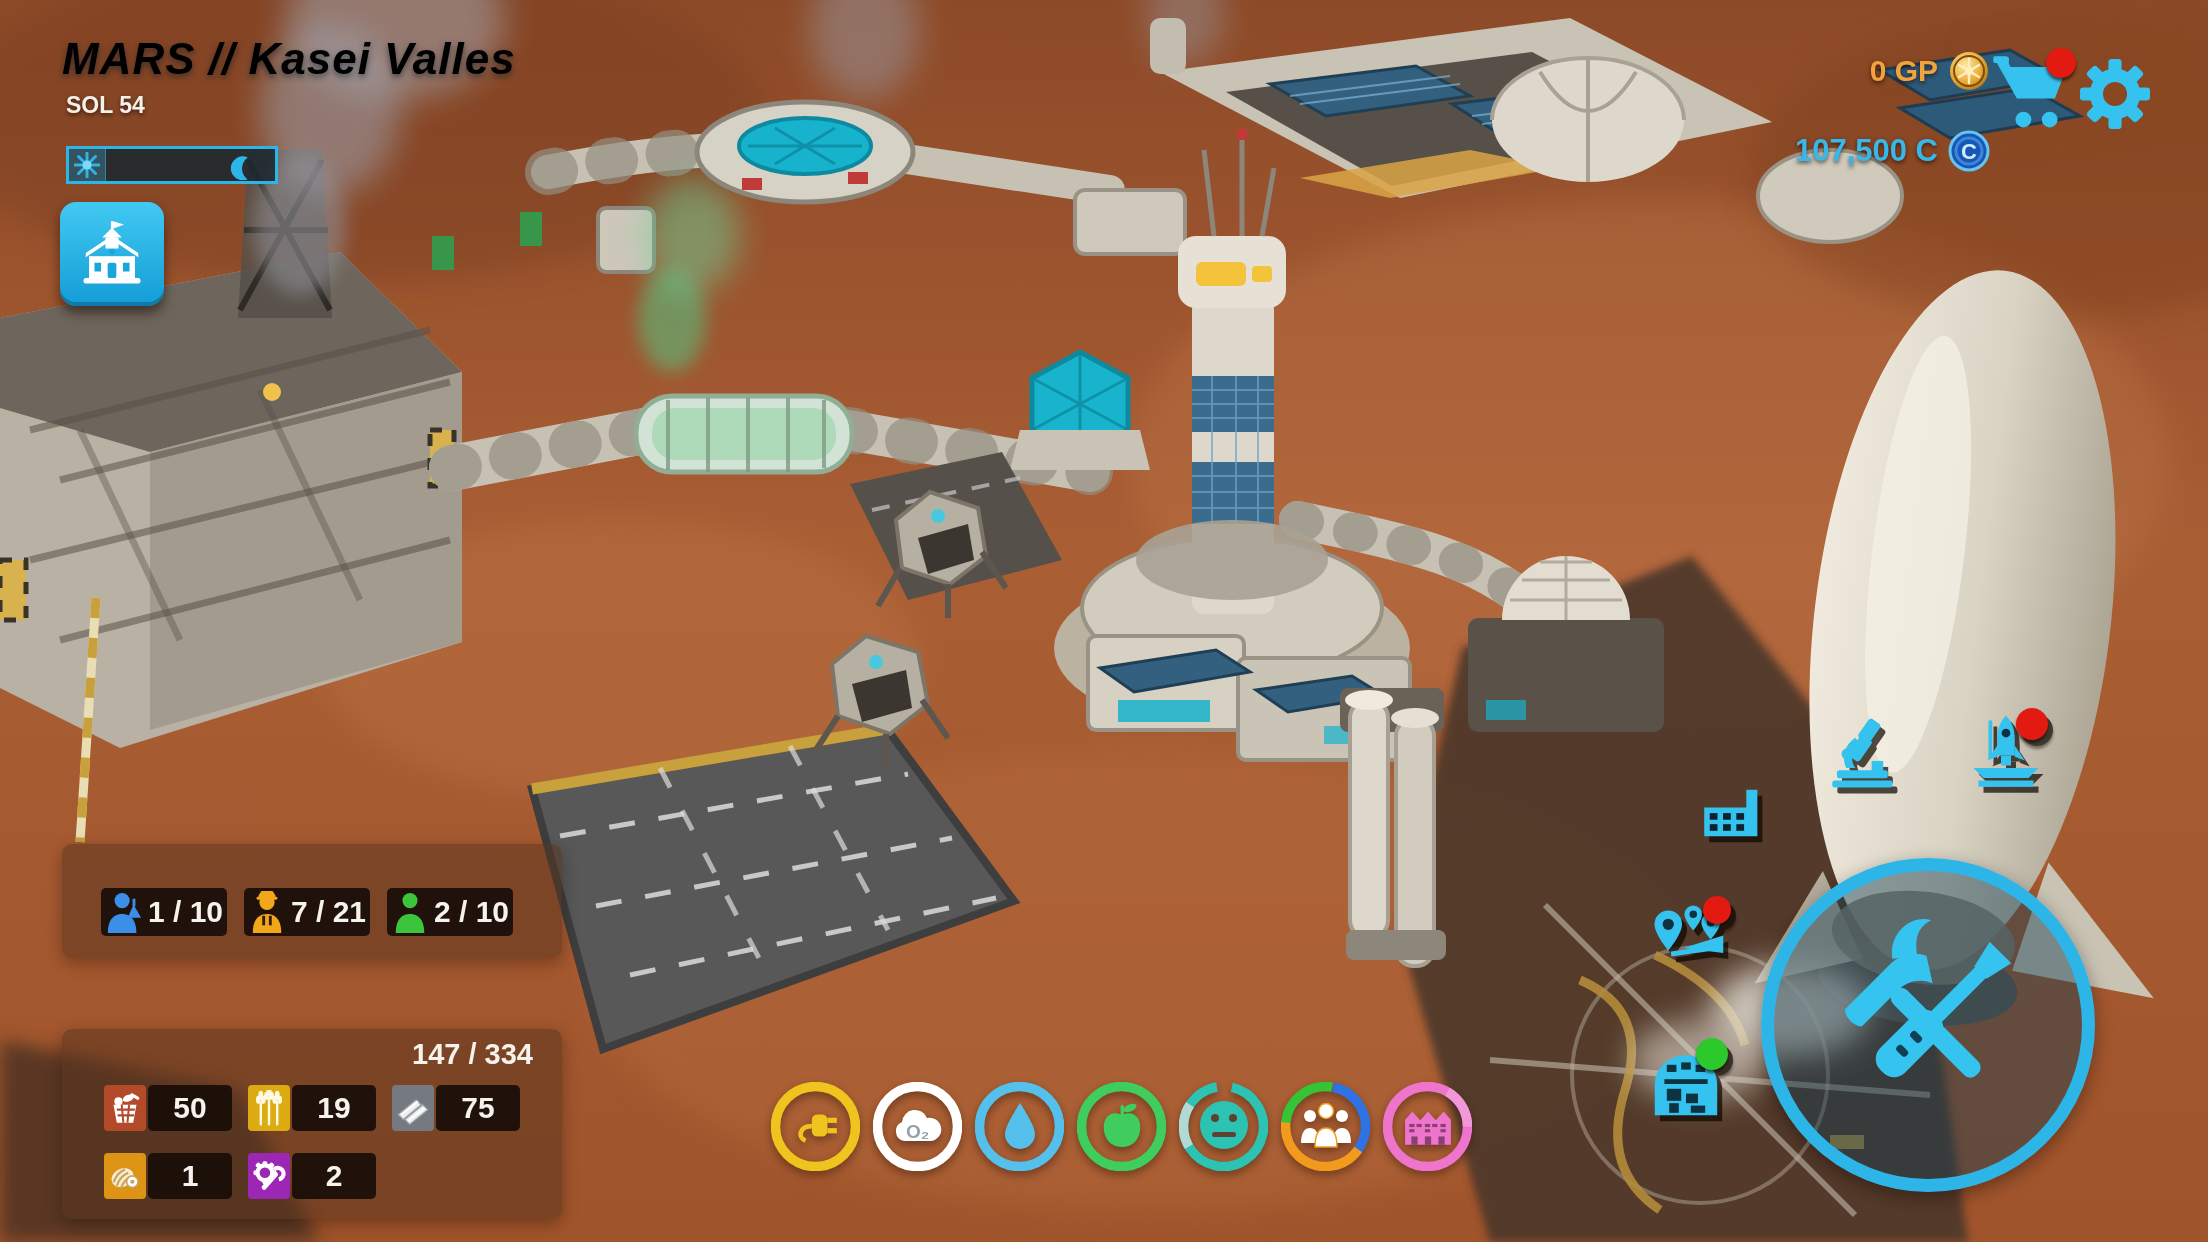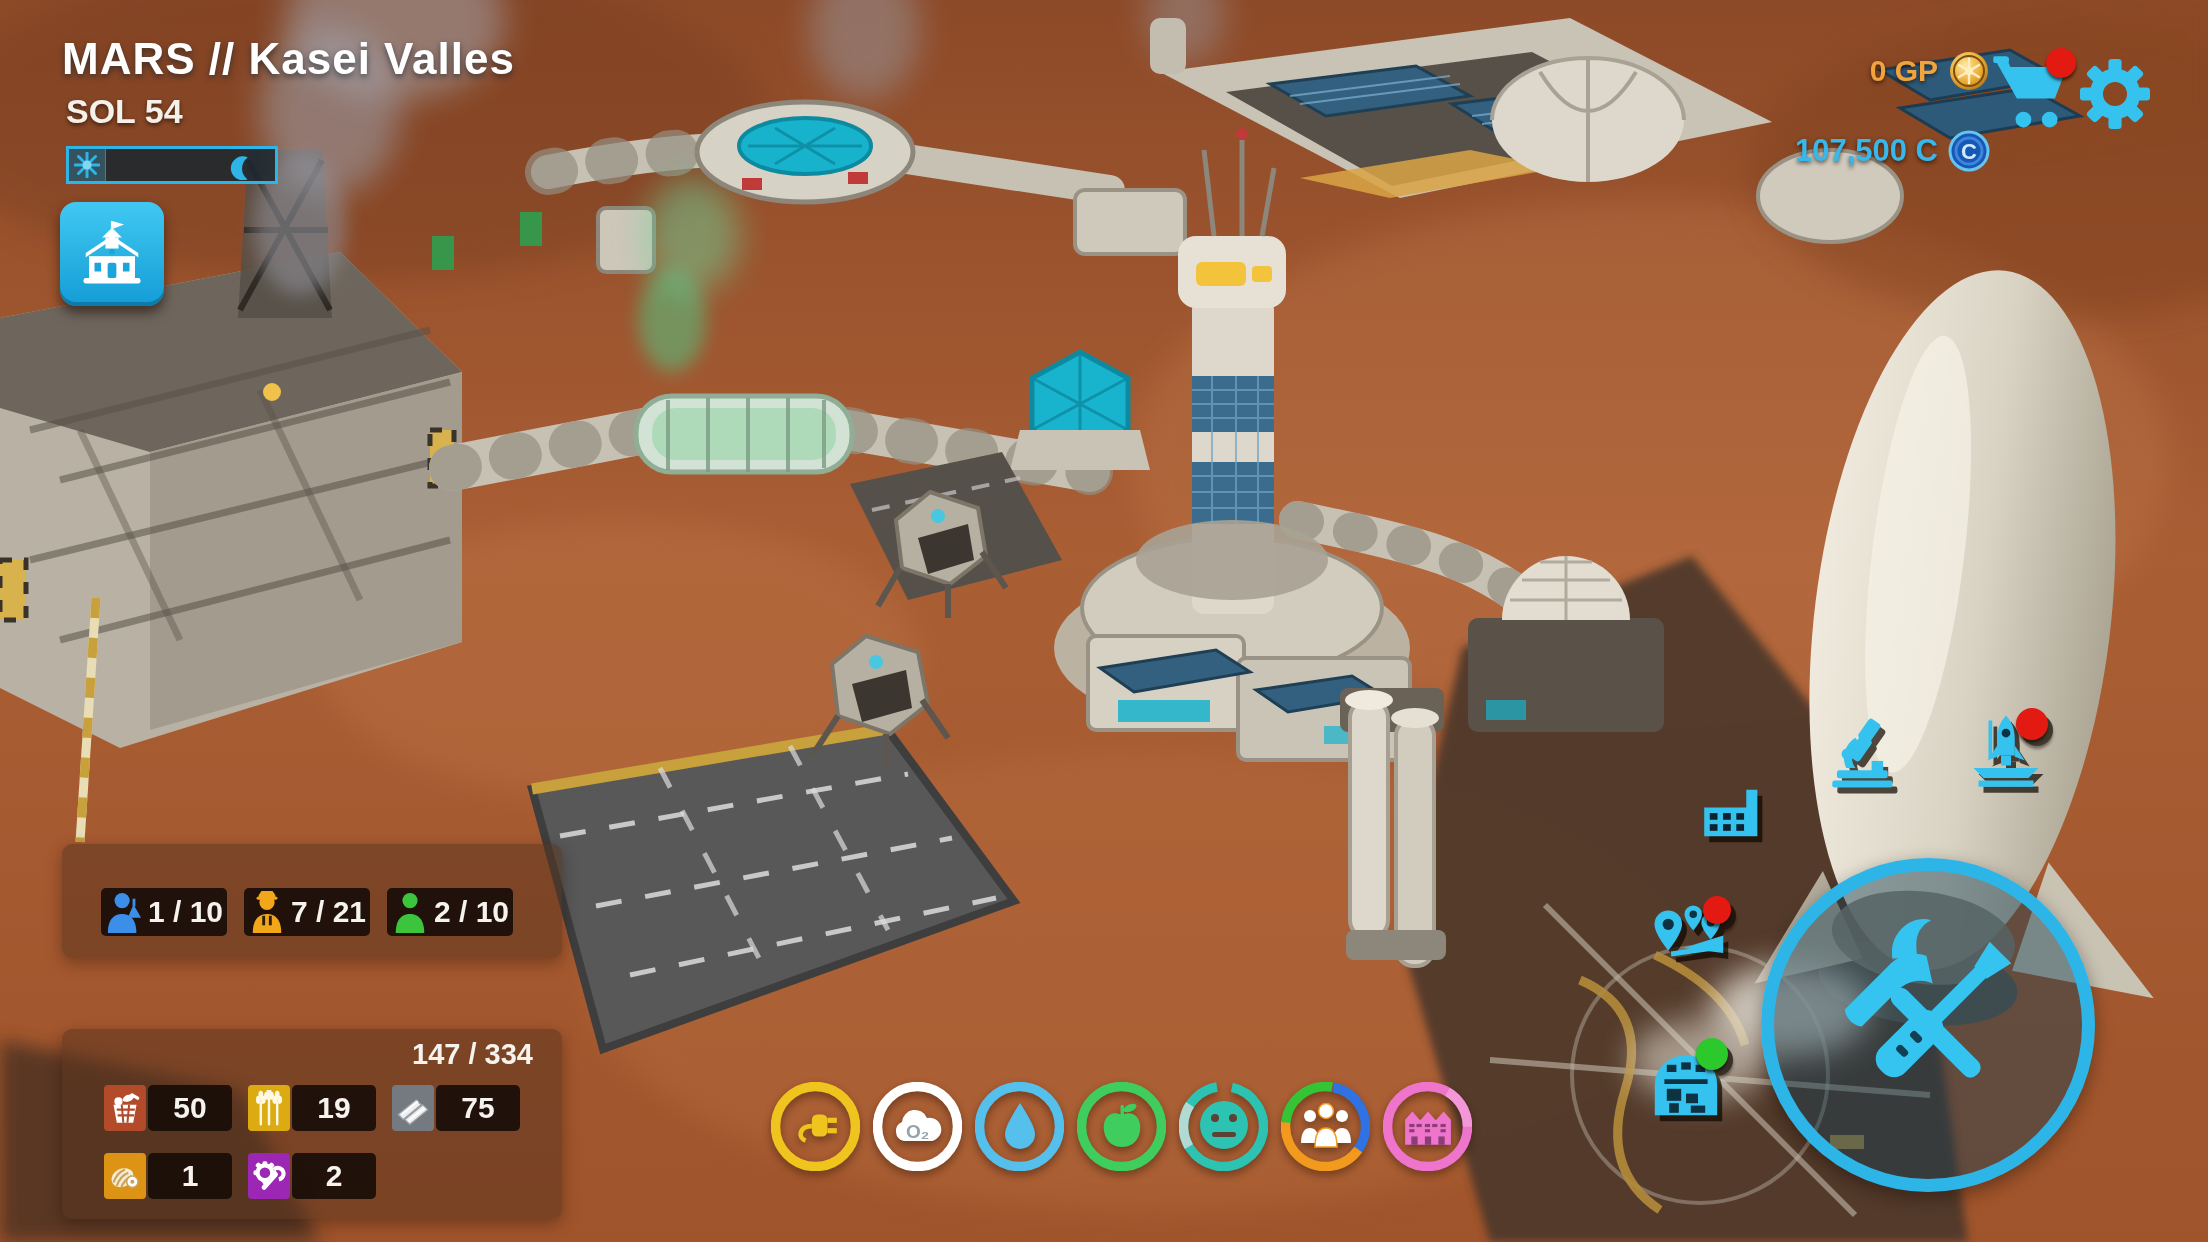--- a/index.html
+++ b/index.html
@@ -4,21 +4,21 @@
 <style>
   html,body{margin:0;padding:0;background:#201009;}
   .stage{position:relative;width:2208px;height:1242px;overflow:hidden;
          font-family:"Liberation Sans",sans-serif;background:#9c5630;}
   svg.scene{position:absolute;left:0;top:0;}
   .ui{position:absolute;}
 
   
   .loc-title{left:62px;top:34px;font-size:44px;font-weight:700;letter-spacing:1px;
              text-shadow:0 3px 6px rgba(15,30,40,.6);}
-  .sol{left:66px;top:92px;font-size:34px;font-weight:700;color:#f4f0ea;
+  .sol{left:66px;top:92px;font-size:23px;font-weight:700;color:#f4f0ea;
        text-shadow:0 2px 4px rgba(30,12,4,.7);text-align:right;}
   .daybar{left:66px;top:146px;width:212px;height:38px;border:3px solid #2db5e8;
           background:rgba(28,40,47,.88);display:flex;align-items:center;box-sizing:border-box;}
   .suncell{width:36px;height:32px;background:rgba(70,150,180,.38);display:flex;
            align-items:center;justify-content:center;border-right:1px solid rgba(45,181,232,.5);}
   .moon{position:absolute;left:158px;top:5px;}
   .colony-btn{left:60px;top:202px;width:104px;height:104px;border-radius:16px;
       background:linear-gradient(#41c8f2,#149dd6);box-shadow:0 7px 12px rgba(25,10,4,.55),inset 0 -4px 0 rgba(0,60,90,.35);
       display:flex;align-items:center;justify-content:center;}
 
@@ -261,21 +261,21 @@
     <polygon points="2075,850 2196,972 2052,962" fill="#c9c3b4"></polygon>
     <polygon points="1852,886 1798,1006 1902,968" fill="#b3ac9c"></polygon>
     <ellipse cx="1960" cy="940" rx="92" ry="46" fill="#8a8274" opacity=".85"></ellipse>
   </g>
   <g>
     <ellipse cx="1790" cy="1010" rx="80" ry="46" fill="#e8e4da" opacity=".8" filter="url(#b16)"></ellipse>
     <ellipse cx="1700" cy="1060" rx="70" ry="40" fill="#ded9cd" opacity=".6" filter="url(#b16)"></ellipse>
   </g>
 </svg>
 
-<div class="ui loc-title" style="color: #ffffff;">MARS // Kasei Valles</div>
+<div class="ui loc-title" style="color: #000000; font-style: italic;">MARS // Kasei Valles</div>
 <div class="ui sol">SOL 54</div>
 
 <div class="ui daybar">
   <div class="suncell">
     <svg width="26" height="26" viewBox="0 0 26 26">
       <g stroke="#2db5e8" stroke-width="3" stroke-linecap="round">
         <path d="M13 1V25 M1 13H25 M4.5 4.5 L21.5 21.5 M21.5 4.5 L4.5 21.5"></path>
       </g>
           <circle cx="13" cy="13" r="4.5" fill="#7fd8f4"></circle>
     </svg>

